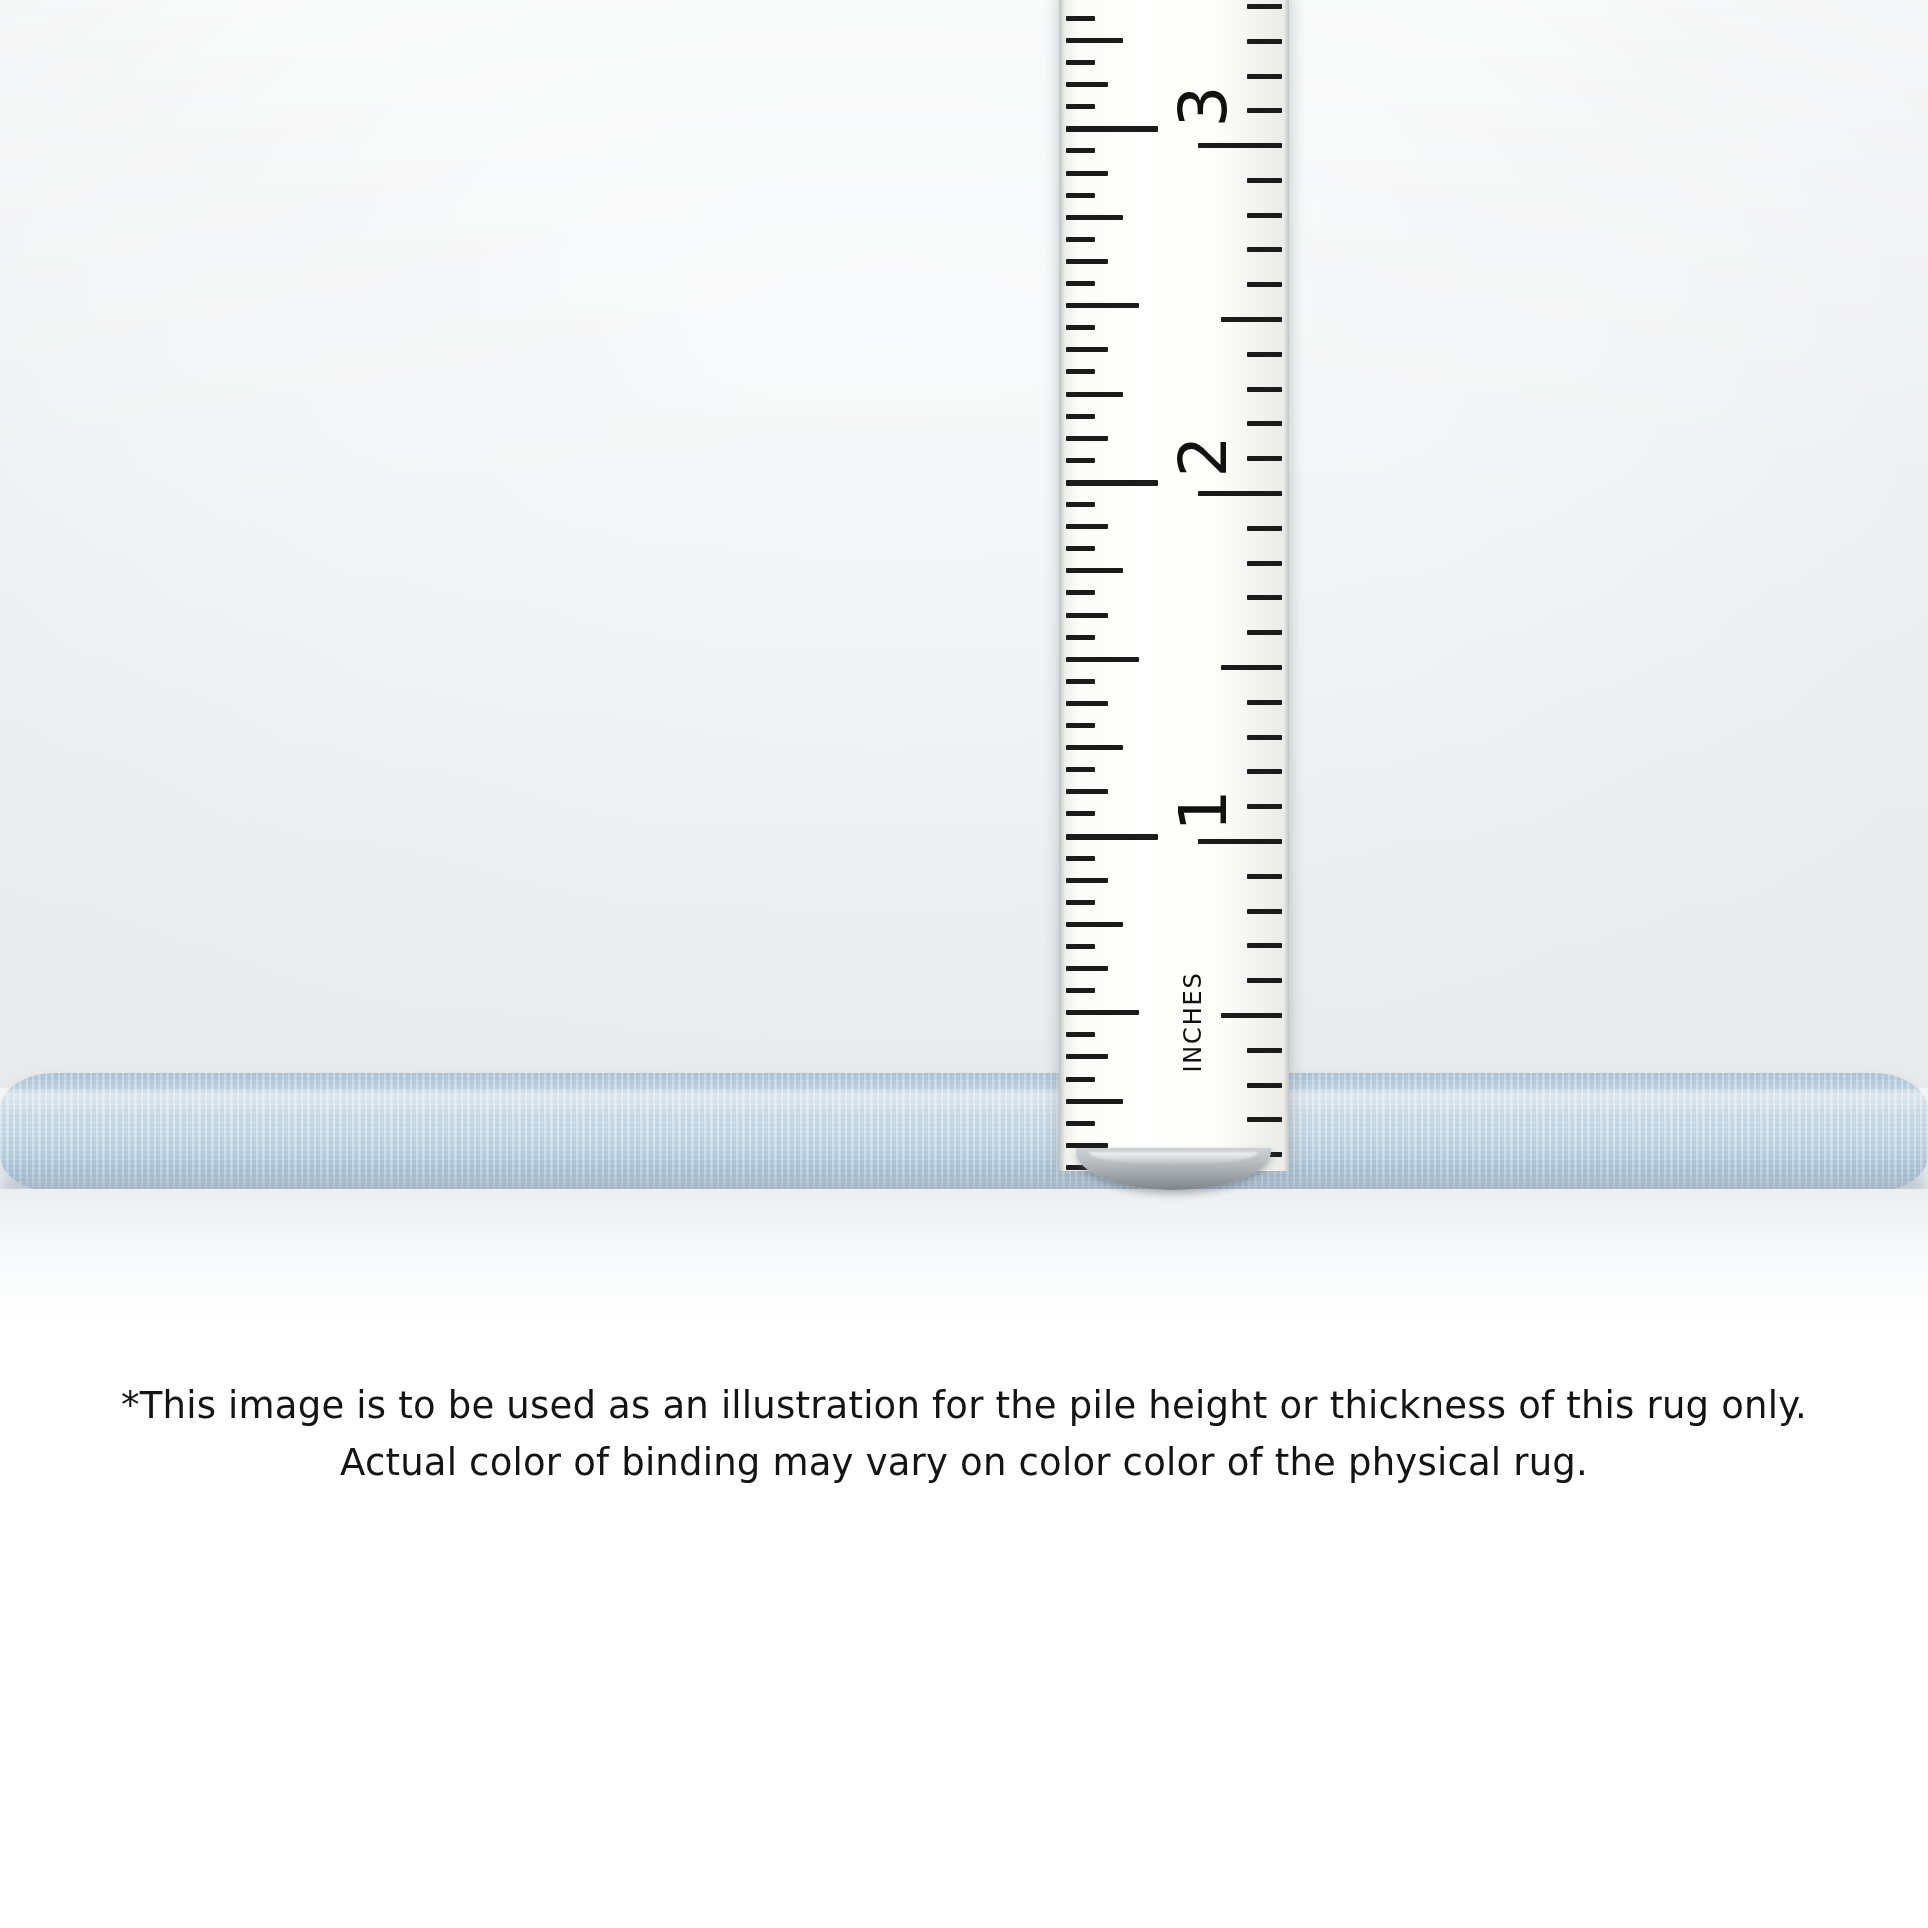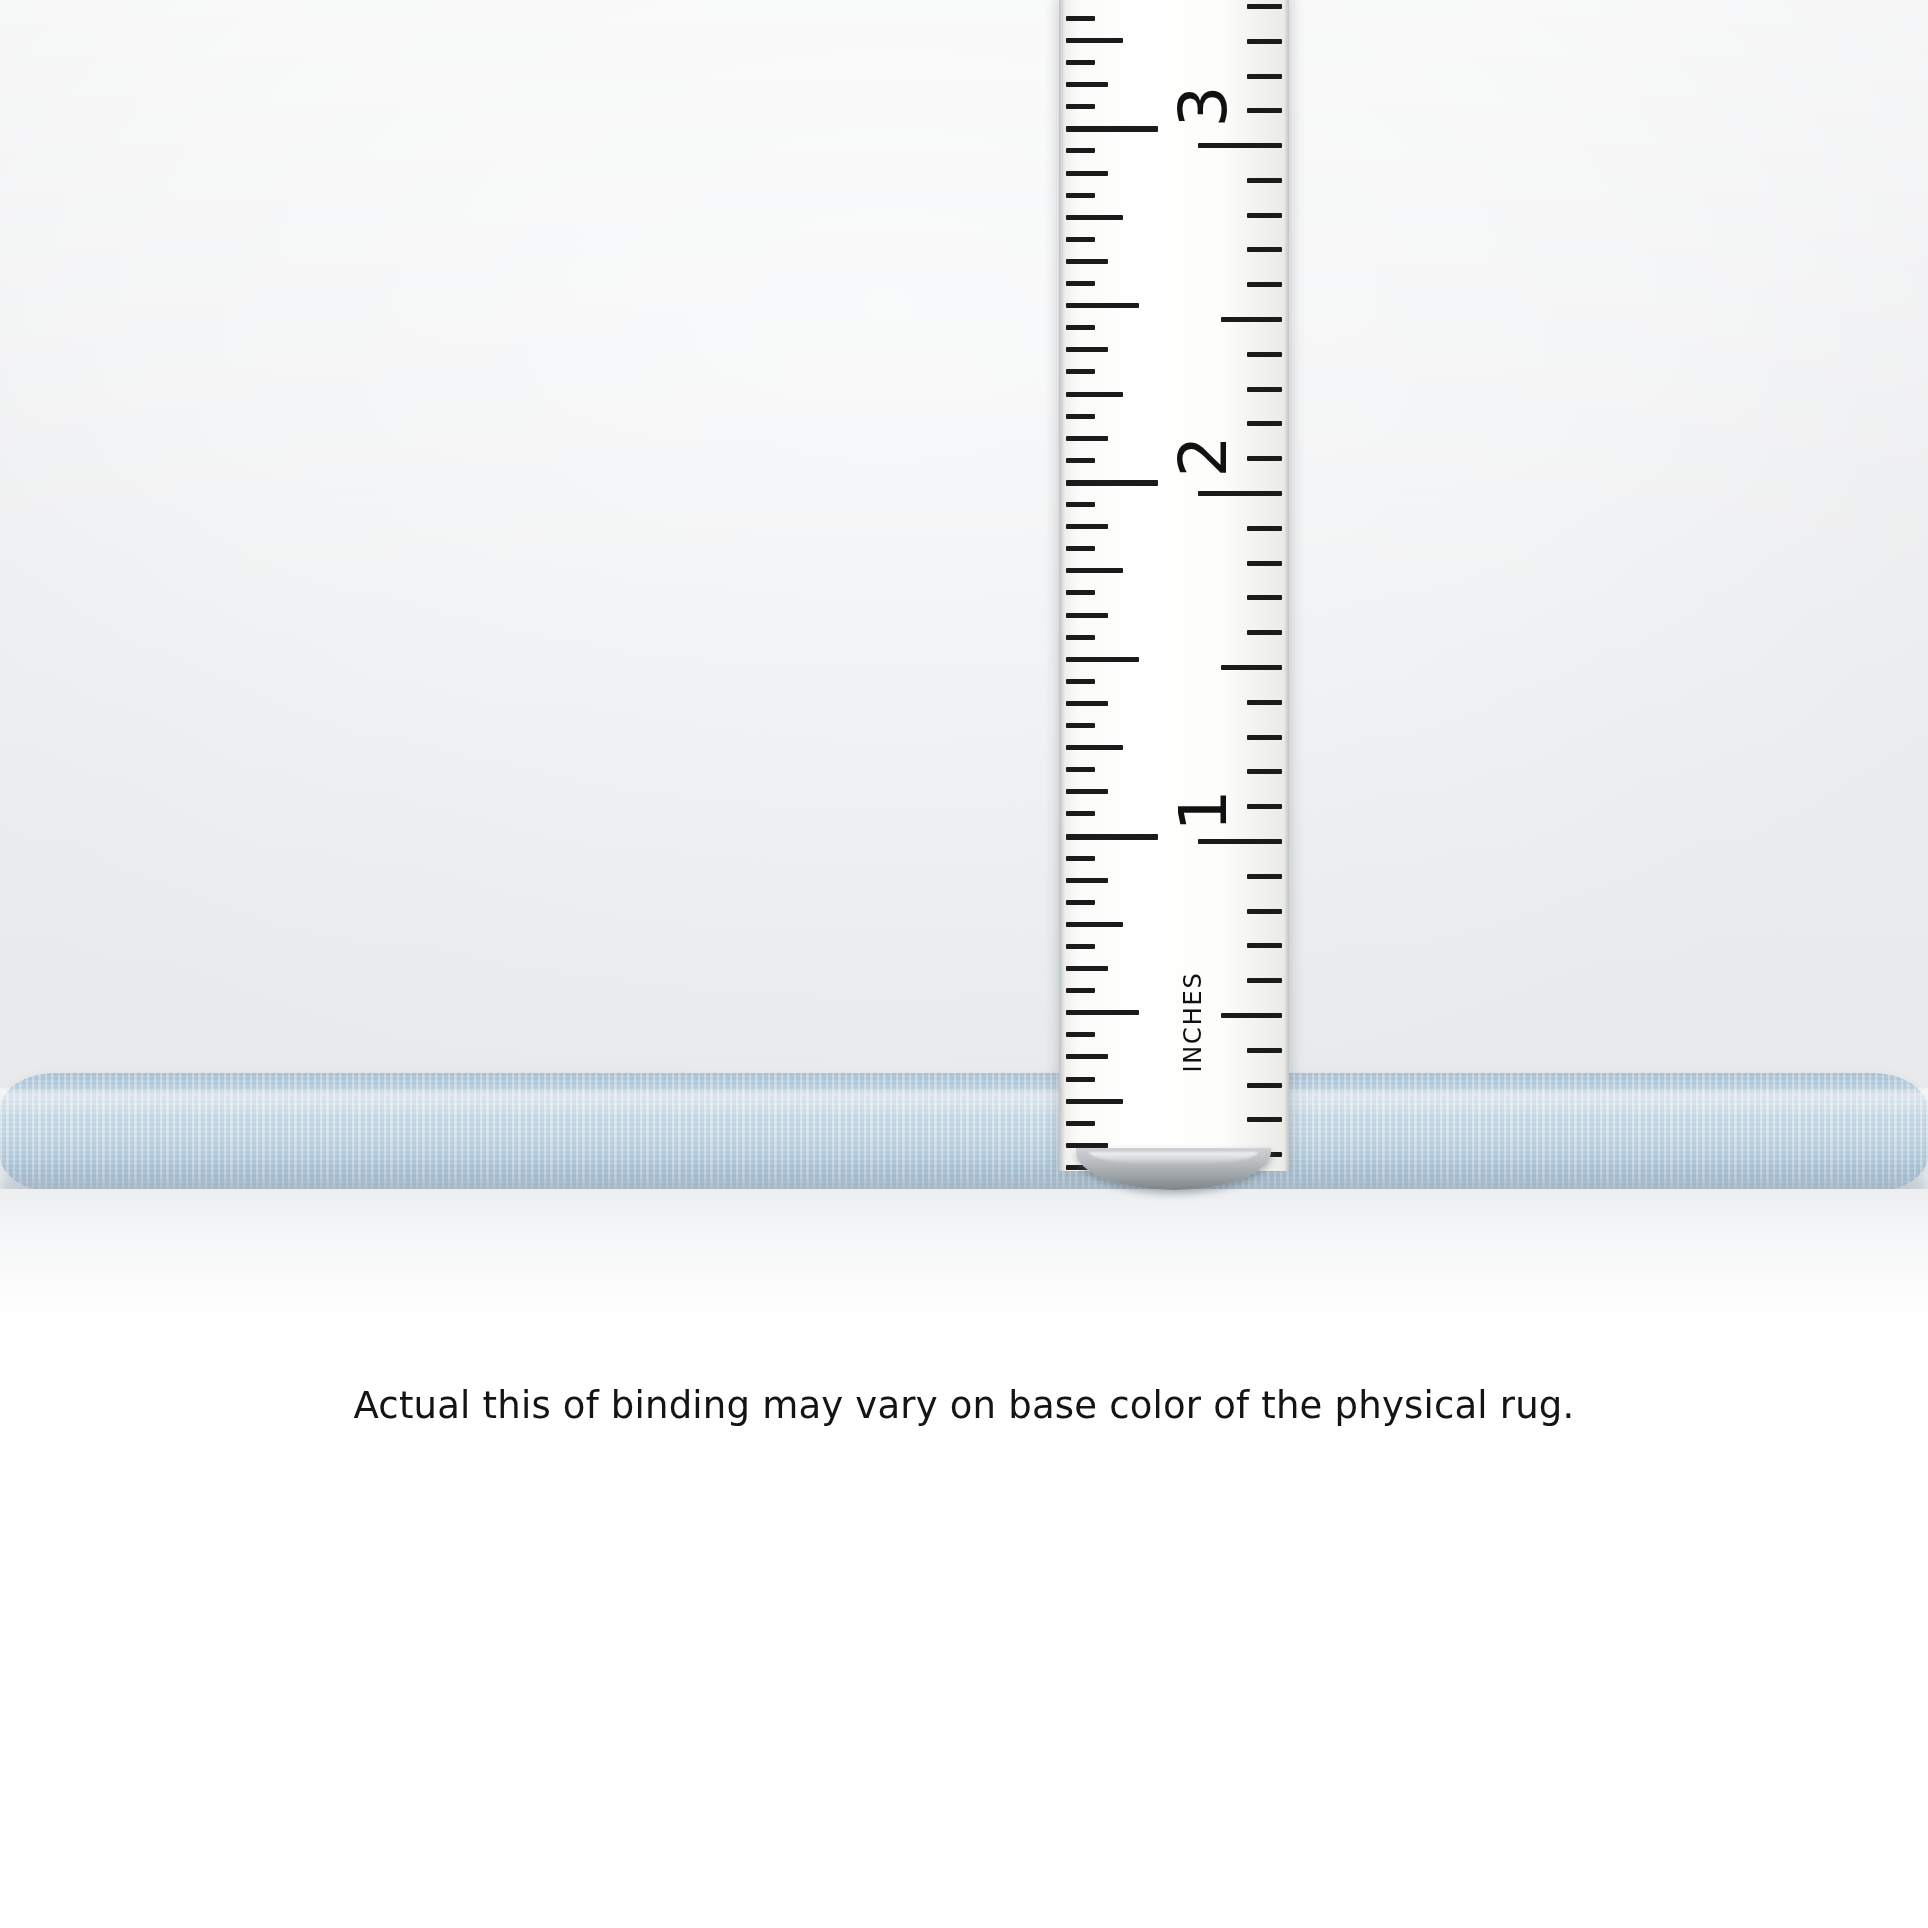--- a/index.html
+++ b/index.html
@@ -333,17 +333,18 @@
     </div>
 
     <div class="label-inches">INCHES</div>
 
     <div class="ruler-tang"></div>
     <div class="ruler-tang-sheen"></div>
 
   </div>
 
   <div class="caption">
-    <span class="line">Actual this of binding may vary on base color of the physical rug.</span>
+    <span class="line">*This image is to be used as an illustration for the pile height or thickness of this rug only.</span>
+    <span class="line">Actual color of binding may vary on color color of the physical rug.</span>
   </div>
 
 </div>
 
 
 </body></html>

